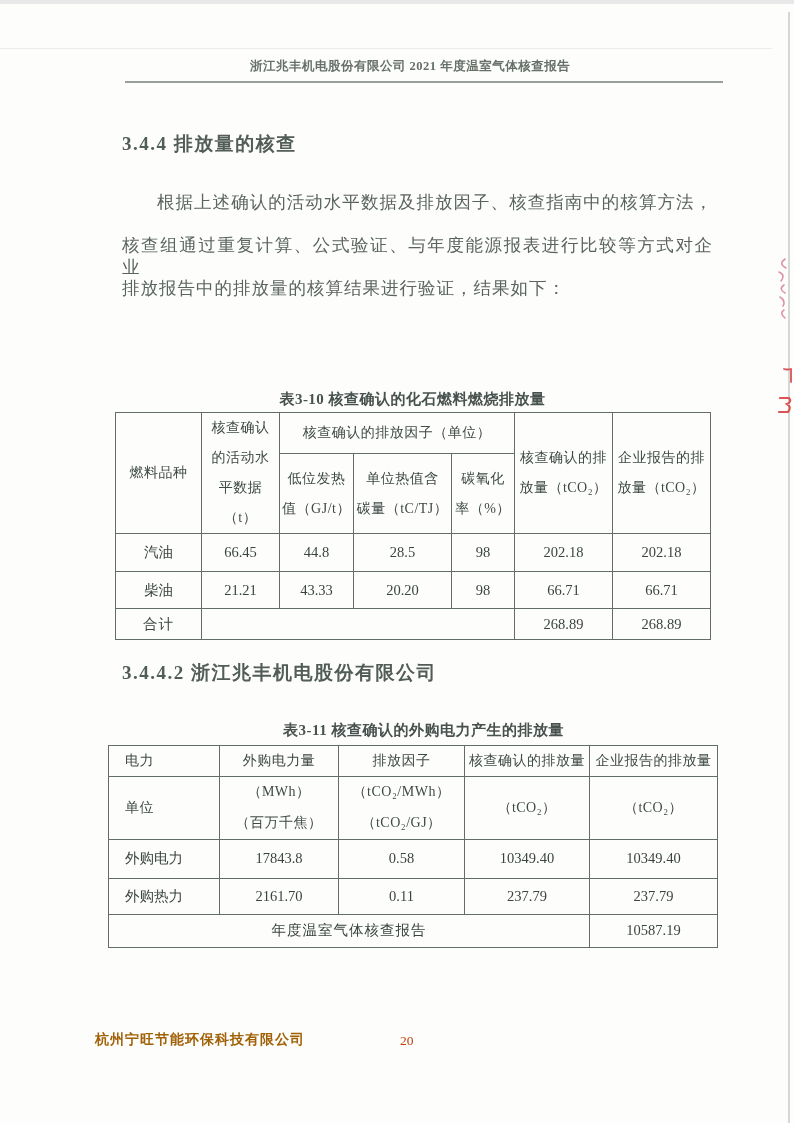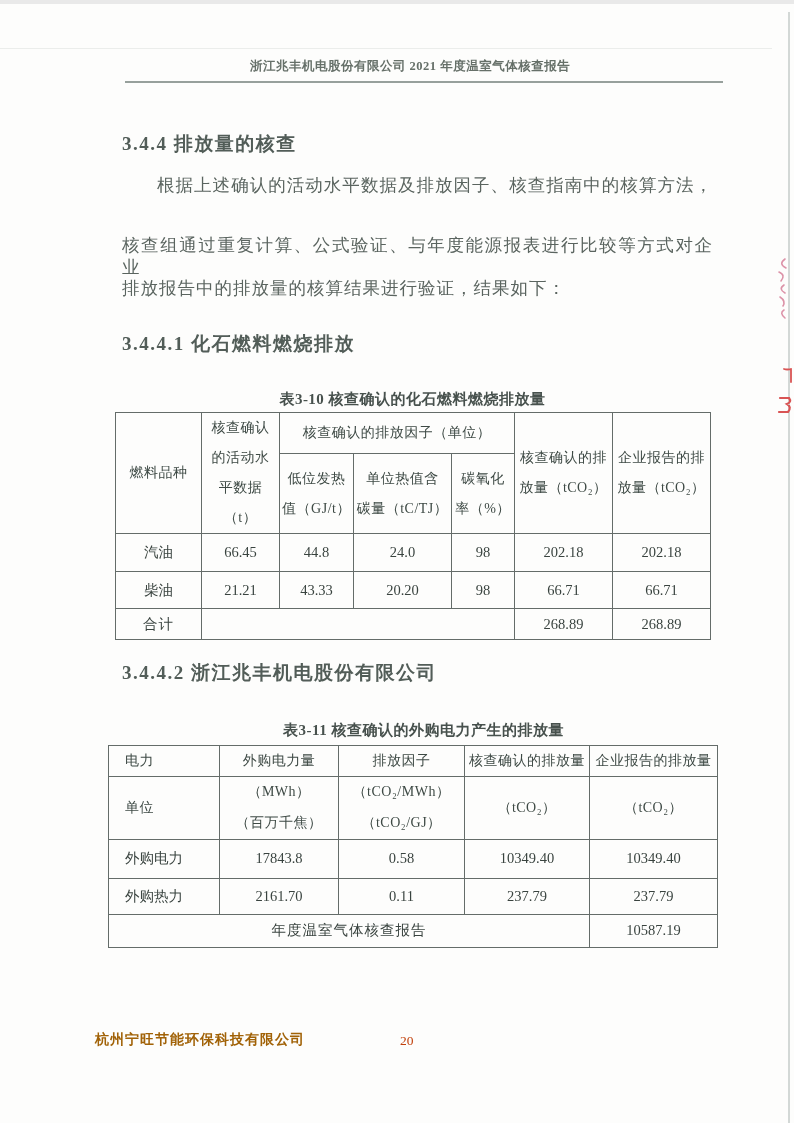--- a/index.html
+++ b/index.html
@@ -32,21 +32,21 @@
   .h-344{top:127px;left:122px;}
   .h-3441{top:327px;left:122px;}
   .h-3442{top:656px;left:122px;}
 
   
   .para-line{
     position:absolute;font-size:17.5px;color:#5a645f;letter-spacing:1px;
     text-align:justify;text-align-last:justify;white-space:nowrap0;
     line-height:22px;
   }
-  .para-line.l1{top:170px;left:157px;width:556px;}
+  .para-line.l1{top:187px;left:157px;width:556px;}
   .para-line.l2{top:230px;left:122px;width:591px;}
   .para-line.l3{top:273px;left:122px;width:591px;text-align-last:left;}
 
   
   .tbl-caption{
     position:absolute;text-align:center;font-size:15px;font-weight:bold;
     color:#47514d;letter-spacing:.5px;
   }
   .cap10{top:386px;left:115px;width:595px;}
   .cap11{top:717px;left:119px;width:609px;}
@@ -105,21 +105,20 @@
 
   <div class="doc-header">浙江兆丰机电股份有限公司 2021 年度温室气体核查报告</div>
   <div class="header-rule"></div>
 
   <div class="h-section h-344">3.4.4  排放量的核查</div>
 
   <div class="para-line l1">根据上述确认的活动水平数据及排放因子、核查指南中的核算方法，</div>
   <div class="para-line l2">核查组通过重复计算、公式验证、与年度能源报表进行比较等方式对企业</div>
   <div class="para-line l3">排放报告中的排放量的核算结果进行验证，结果如下：</div>
 
-  <div class="h-section h-3441">3.4.4.1  化石燃料燃烧排放</div>
 
   <div class="tbl-caption cap10">表3-10  核查确认的化石燃料燃烧排放量</div>
 
   <table class="rpt t10">
     <colgroup>
       <col style="width:86px">
         <col style="width:78px">
         <col style="width:74px">
       <col style="width:98px">
         <col style="width:63px">
@@ -143,21 +142,21 @@
 值（GJ/t）</th>
         <th>单位热值含
 碳量（tC/TJ）</th>
         <th>碳氧化
 率（%）</th>
       </tr>
       <tr style="height:38px">
         <td>汽油</td>
         <td>66.45</td>
         <td>44.8</td>
-        <td>24.0</td>
+        <td>28.5</td>
         <td>98</td>
         <td>202.18</td>
         <td>202.18</td>
       </tr>
       <tr style="height:37px">
         <td>柴油</td>
         <td>21.21</td>
         <td>43.33</td>
         <td>20.20</td>
         <td>98</td>

